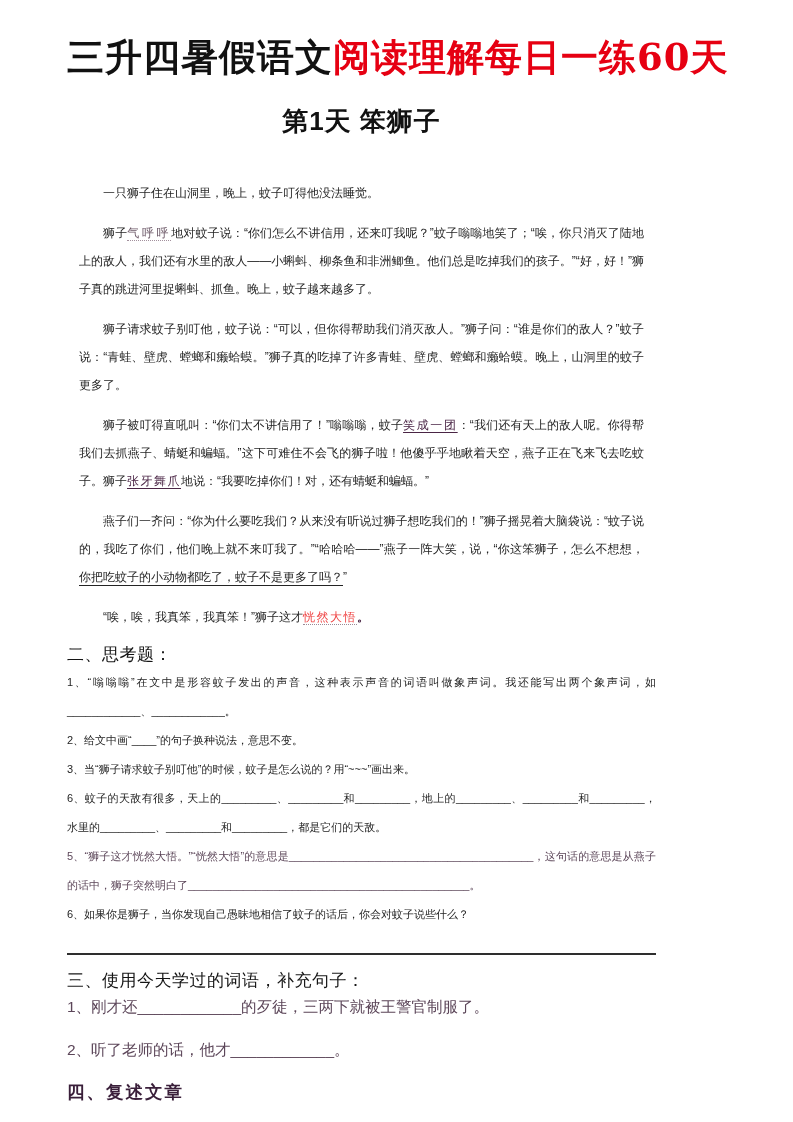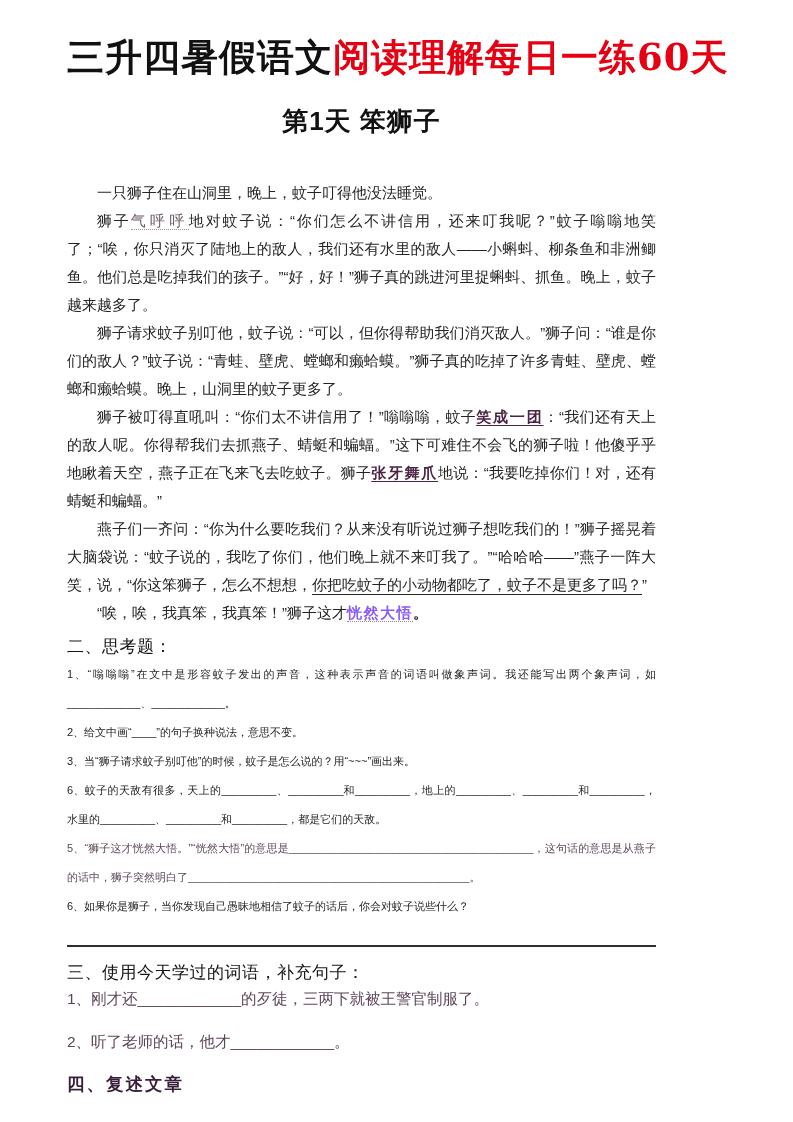--- a/index.html
+++ b/index.html
@@ -31,42 +31,42 @@
     text-align: center;
     font-weight: bold;
     font-size: 26px;
     color: #111111;
     margin-top: 24px;
     letter-spacing: 1px;
   }
   
   .story { margin-top: 40px; }
   .story p {
-    margin: 0;
-    font-size: 15px;
+    margin: 12px;
+    font-size: 12px;
     line-height: 28px;
     text-indent: 2em;
     color: #242424;
     text-align: justify;
   }
   .qihuhu {
     color: #6b5766;
     letter-spacing: 2.5px;
     border-bottom: 1px dotted #a3909d;
   }
   .em-purple {
     color: #4a2545;
-    font-weight: bold;
+    font-weight: normal;
     letter-spacing: 1.5px;
     text-decoration: underline;
     text-underline-offset: 3px;
   }
   .em-purple-dot {
-    color: #8b5cf6;
-    font-weight: bold;
+    color: #ef4444;
+    font-weight: normal;
     letter-spacing: 1.5px;
     border-bottom: 1px dotted #9b8a96;
   }
   .purple-plain { color: #4a2545; font-weight: bold; }
   .u-black {
     text-decoration: underline;
     text-underline-offset: 4px;
   }
   
   .sec2-heading, .sec3-heading {

